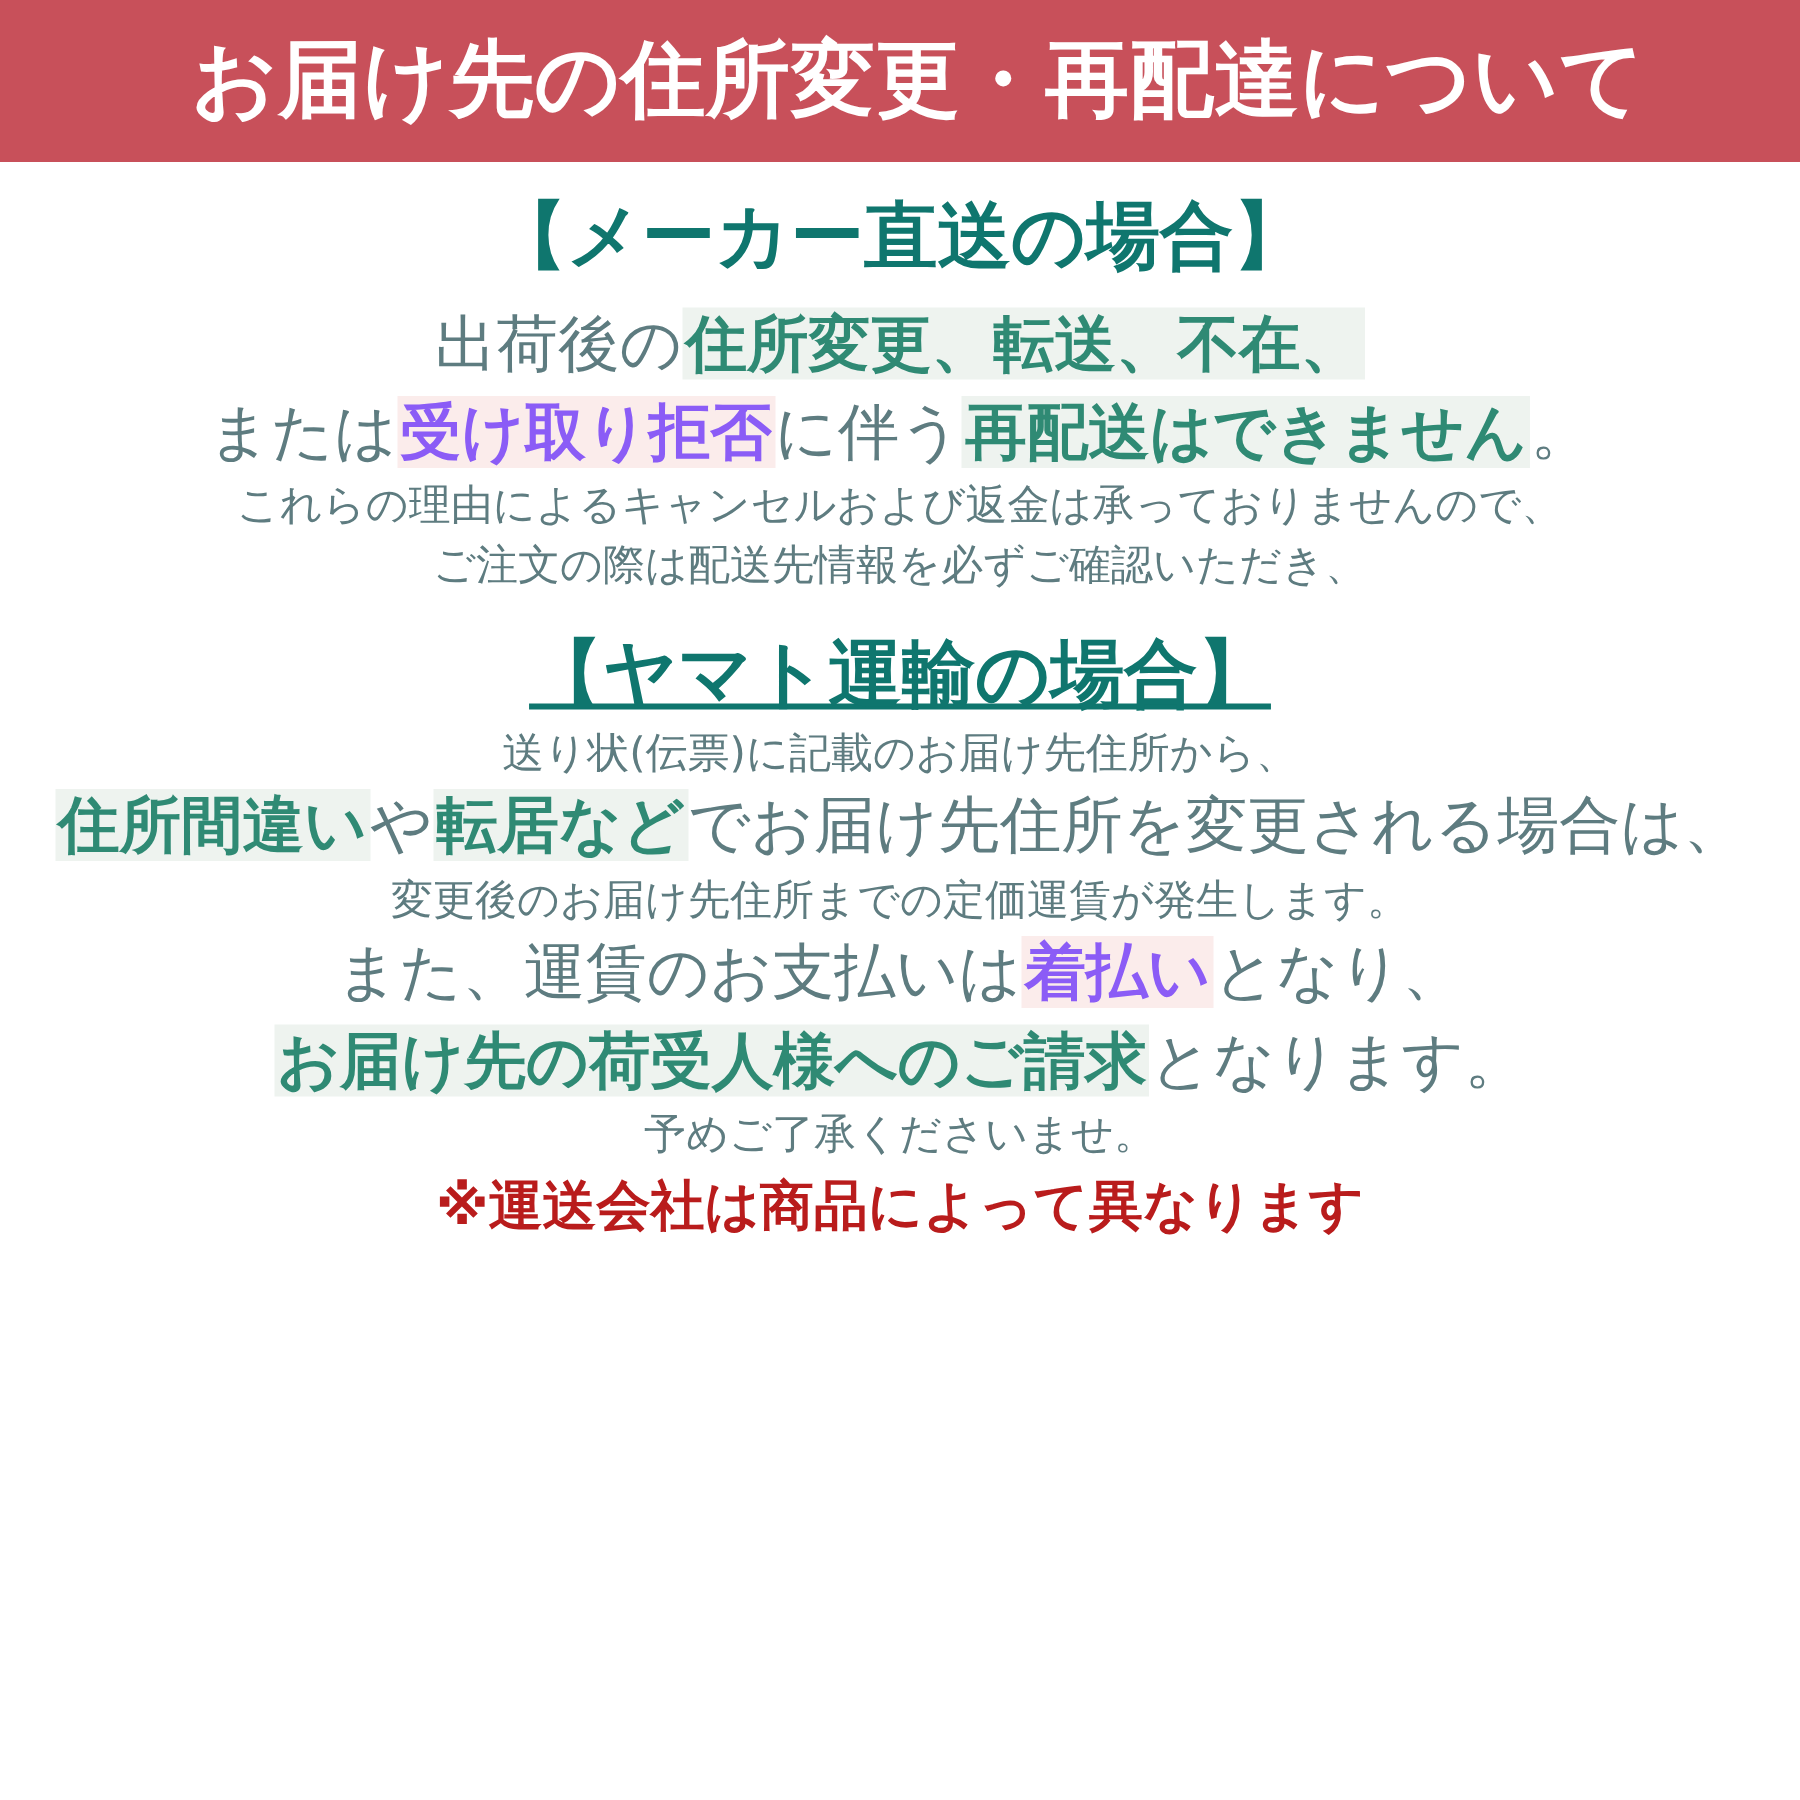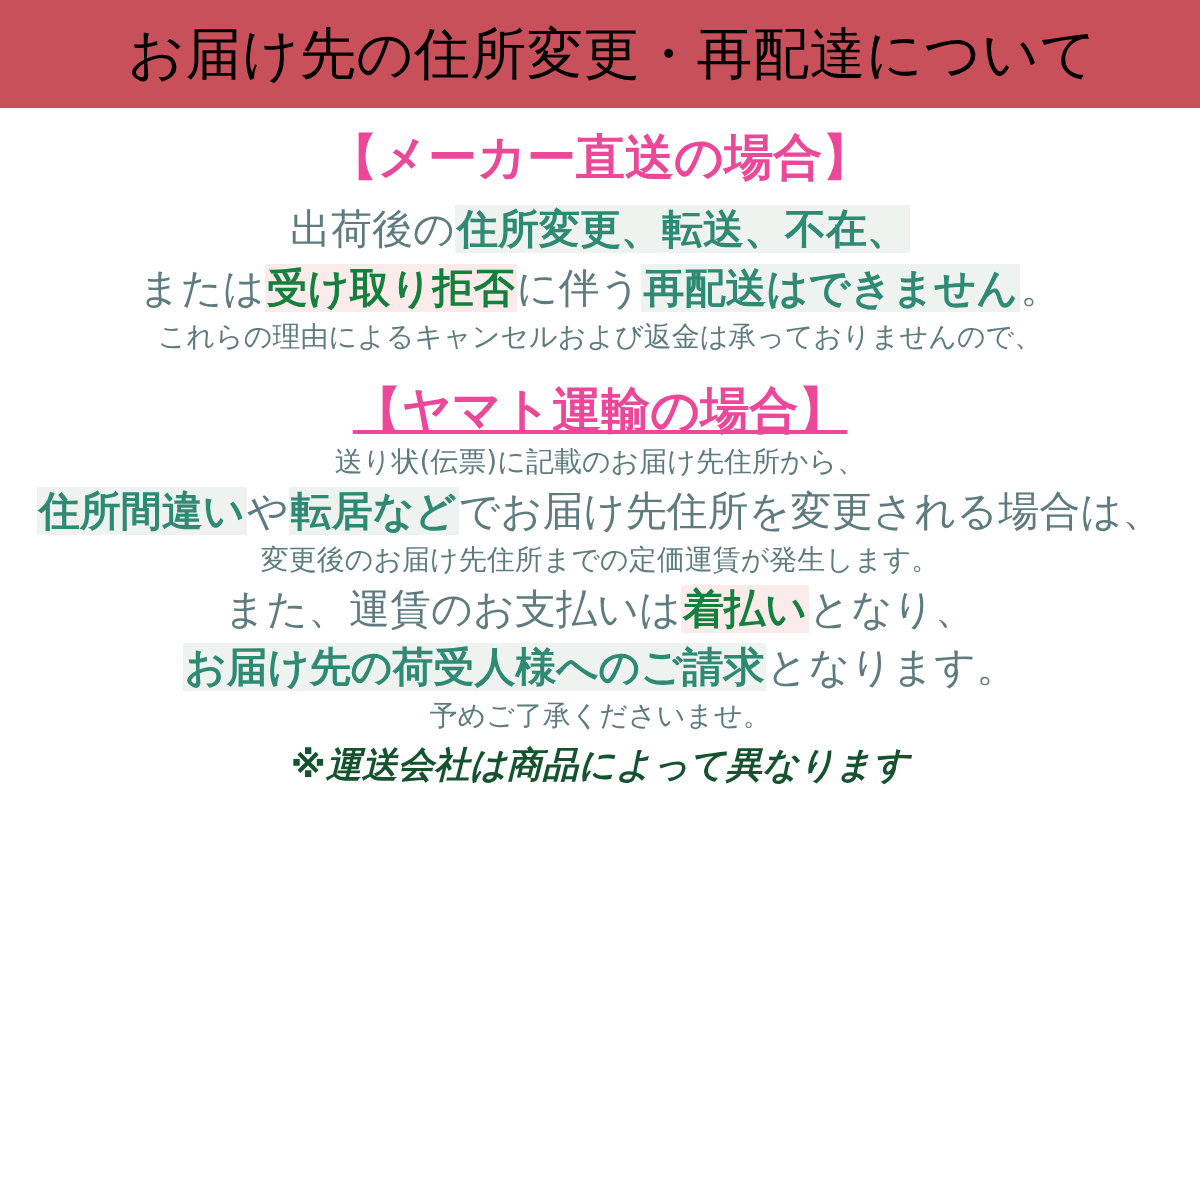--- a/index.html
+++ b/index.html
@@ -22,35 +22,35 @@
   .header-bar {
     width: 100%;
     height: 108px;
     background: #c8505a;
     display: flex;
     align-items: center;
     justify-content: center;
     box-sizing: border-box;
   }
   .header-title {
-    color: #000000;
+    color: #ffffff;
     font-size: 56px;
-    font-weight: normal;
+    font-weight: bold;
     letter-spacing: 0.5px;
     line-height: 1;
     white-space: nowrap;
     margin-left: 25px;
   }
   .content {
     padding: 0 12px;
     box-sizing: border-box;
   }
   .section-heading {
     text-align: center;
-    color: #ec4899;
+    color: #0f766e;
     font-size: 49px;
     font-weight: bold;
     line-height: 1.15;
     margin: 22px 0 14px 0;
     white-space: nowrap;
   }
   .section-heading.second {
     margin-top: 26px;
     margin-bottom: 3px;
     text-decoration: underline;
@@ -65,33 +65,32 @@
   .line.small {
     font-size: 28px;
   }
   .hl-green {
     color: #2f8a74;
     font-weight: bold;
     background: #eef3ef;
     padding: 0 2px;
   }
   .hl-pink {
-    color: #15803d;
+    color: #8b5cf6;
     font-weight: bold;
     background: #fbeceb;
     padding: 0 2px;
   }
   .note-red {
     text-align: center;
-    color: #14532d;
+    color: #b91c1c;
     font-size: 36px;
     font-weight: bold;
     line-height: 1.3;
     white-space: nowrap;
-    font-style: italic;
   }
   .block {
     margin: 0;
   }
   .spacer-6 { height: 6px; }
 </style>
 </head>
 <body>
 
 <div class="page">
@@ -106,20 +105,23 @@
 
     <div class="block">
       <div class="line">
         <span>出荷後の</span><span class="hl-green">住所変更、転送、不在、</span>
       </div>
       <div class="line">
         <span>または</span><span class="hl-pink">受け取り拒否</span><span>に伴う</span><span class="hl-green">再配送はできません</span><span>。</span>
       </div>
       <div class="line small">
         <span>これらの理由によるキャンセルおよび返金は承っておりませんので、</span>
+      </div>
+      <div class="line small">
+        <span>ご注文の際は配送先情報を必ずご確認いただき、</span>
       </div>
     </div>
 
     <div class="section-heading second">【ヤマト運輸の場合】</div>
 
     <div class="block">
       <div class="line small">
         <span>送り状(伝票)に記載のお届け先住所から、</span>
       </div>
       <div class="line">

